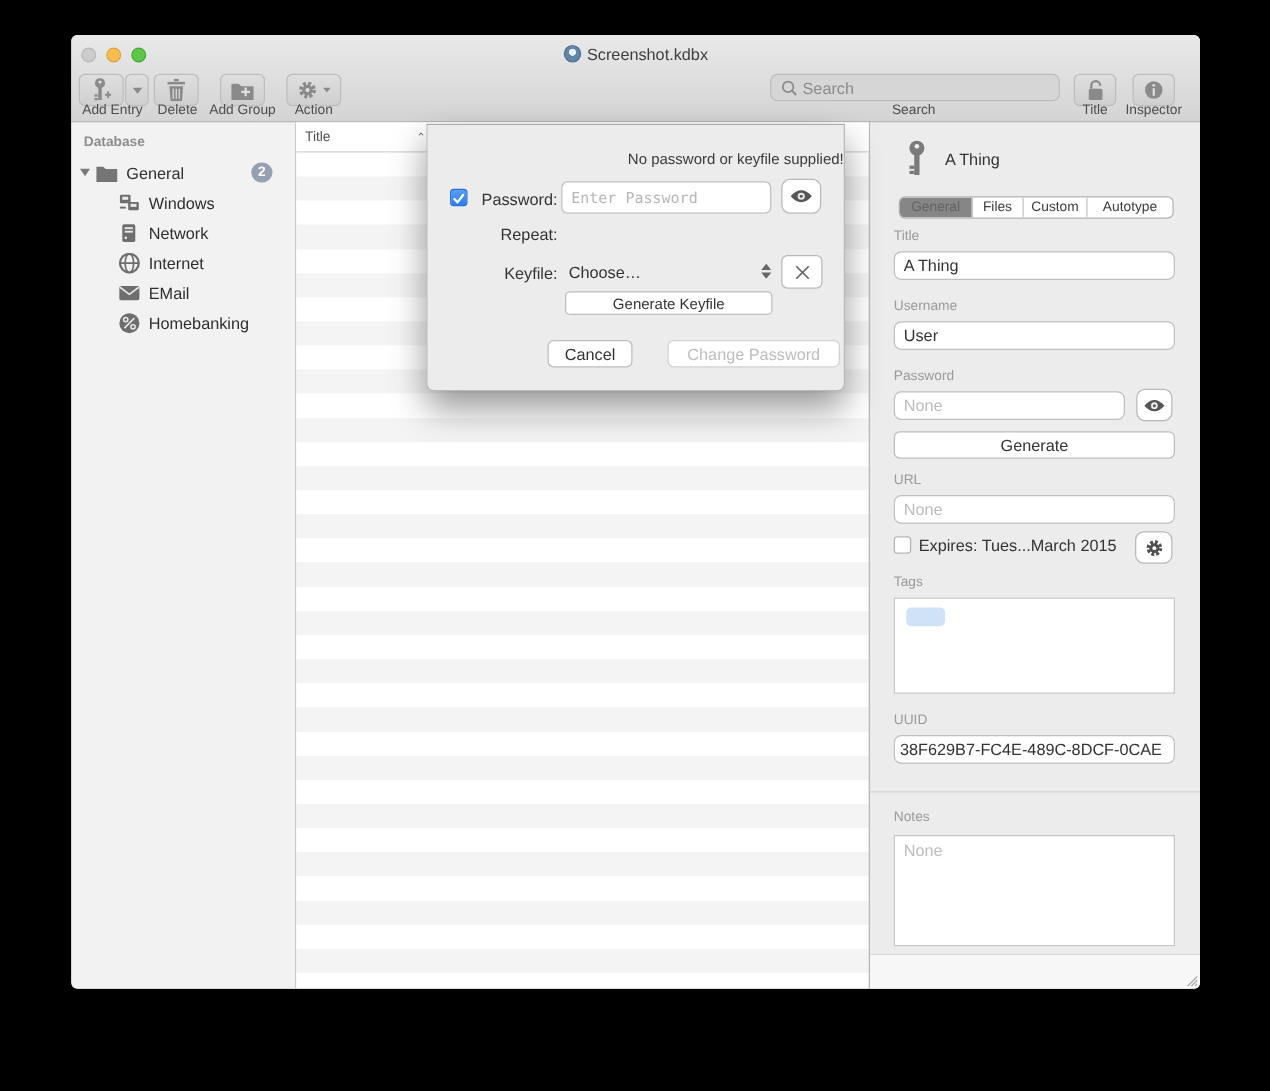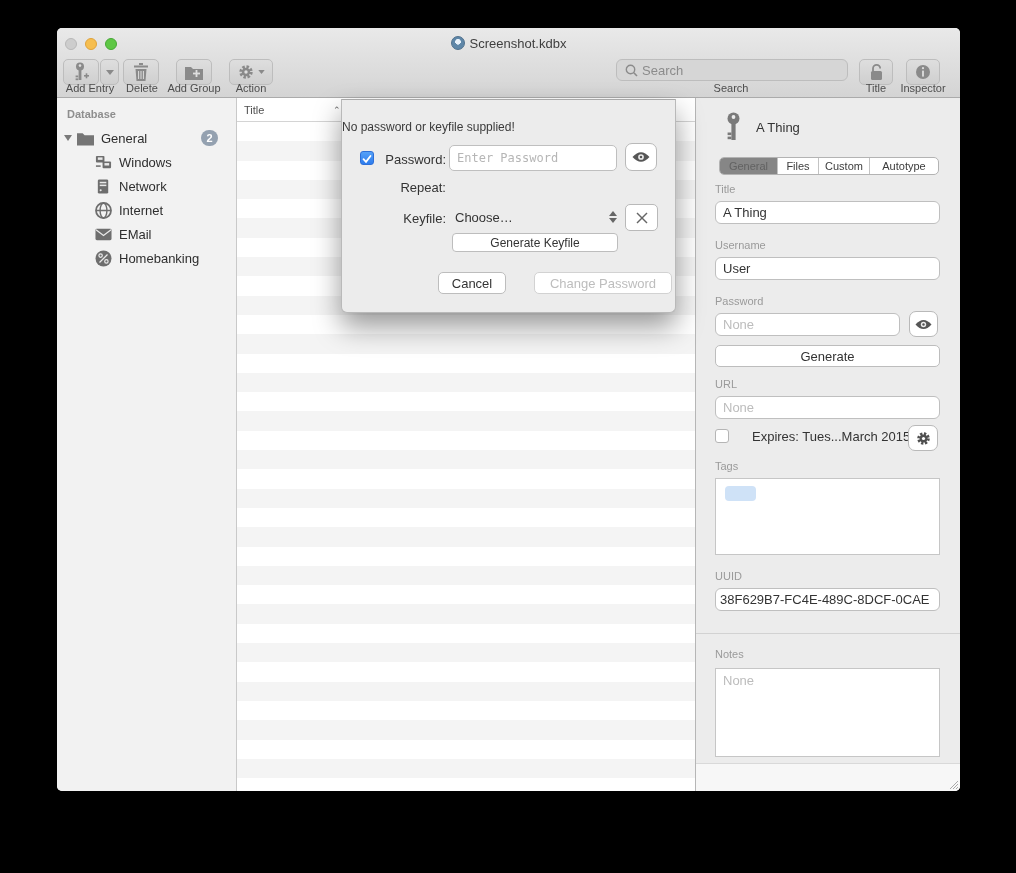--- a/index.html
+++ b/index.html
@@ -76,21 +76,21 @@
   .notes-box { position:absolute; left:19px; top:570px; width:225px; height:89px; background:#fff; border:1px solid #c6c6c6; }
   .notes-box textarea { width:100%; height:100%; border:none; outline:none; resize:none; background:transparent;
                         font-size:13px; color:#333; padding:4px 7px; font-family:"Liberation Sans",sans-serif; }
   .ins-footer { position:absolute; left:0; top:665px; width:100%; bottom:0; background:#f7f7f7; border-top:1px solid #d9d9d9; }
   .grip { position:absolute; right:2px; bottom:2px; }
 
   
   .sheet { position:absolute; left:284px; top:71px; width:335px; height:214px; background:#ececec;
            border:1px solid #b9b9b9; border-top:1px solid #a8a8a8; border-radius:0 0 6px 6px;
            box-shadow:0 14px 28px rgba(0,0,0,.4); z-index:10; font-size:13px; color:#333; }
-  .sheet-msg { position:absolute; left:0; right:0; top:20px; text-align:left; font-size:12px; color:#3a3a3a; }
+  .sheet-msg { position:absolute; left:0; right:0; top:20px; text-align:right; font-size:12px; color:#3a3a3a; }
   .sh-label { position:absolute; text-align:right; width:84px; }
   .sh-field { position:absolute; left:107px; width:168px; height:26px; background:#fff; border:1px solid #bfbfbf; border-radius:5px; }
   .sh-field input { width:100%; height:100%; border:none; outline:none; background:transparent; padding:0 7px;
                     font-family:"DejaVu Sans Mono", monospace; font-size:12px; color:#333; }
   .sh-field input::placeholder { color:#b6b6b6; }
   .stepper { display:flex; flex-direction:column; gap:2px; }
   .stepper b { width:0; height:0; border-left:4px solid transparent; border-right:4px solid transparent; }
   .stepper .up { border-bottom:5px solid #666; }
   .stepper .dn { border-top:5px solid #666; }
 </style>
@@ -291,21 +291,21 @@
             <circle cx="8.5" cy="5.5" r="1.2" fill="#565656"></circle>
         </svg>
       </div>
       <button class="btn" style="position:absolute; left:19px; top:247px; width:225px; height:22px;">Generate</button>
 
       <div class="ins-label" style="left:19px; top:280px;">URL</div>
       <div class="field" style="left:19px; top:298px; width:225px; height:23px;">
         <input placeholder="None" style="">
       </div>
 
-      <div style="position:absolute; left:19px; top:331px; display:flex; align-items:flex-start; gap:23px;">
+      <div style="position:absolute; left:19px; top:331px; display:flex; align-items:flex-start; gap:6px;">
         <div class="checkbox"></div>
         <span style="font-size:13px; color:#333;">Expires: Tues...March 2015</span>
       </div>
       <div class="sq-btn" style="left:212px; top:327px; width:30px; height:26px;">
         <svg width="15" height="15" viewBox="0 0 16 16">
           <circle cx="8" cy="8" r="5" fill="none" stroke="#4f4f4f" stroke-width="3.4" stroke-dasharray="2.3 1.6"></circle>
           <circle cx="8" cy="8" r="4.2" fill="#4f4f4f"></circle>
             <circle cx="8" cy="8" r="1.7" fill="#fff"></circle>
         </svg>
       </div>

